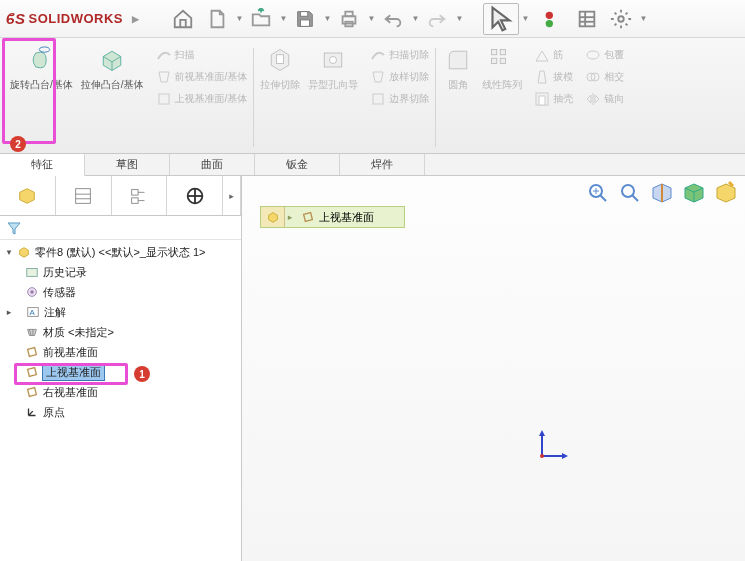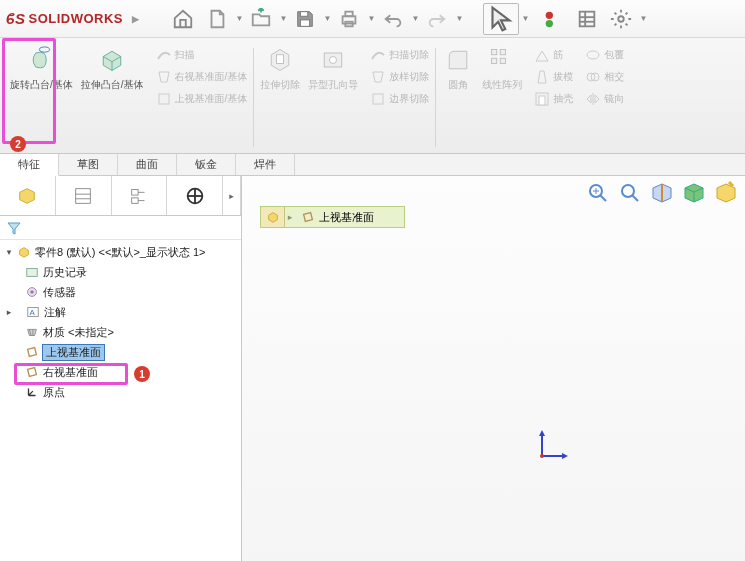--- a/index.html
+++ b/index.html
@@ -25,21 +25,21 @@
 .rb-ico svg { width: 28px; height: 28px; }
 .rb-sm-row { display: flex; align-items: center; gap: 3px; font-size: 10px; margin: 3px 0; }
 .rb-sm-row svg { width: 16px; height: 16px; }
 .vline { width: 1px; background: #d5d5d5; margin: 6px 2px; }
 
 .highlight-box { position: absolute; border: 3px solid #e84fd4; border-radius: 2px; pointer-events: none; }
 .badge { position: absolute; width: 16px; height: 16px; border-radius: 50%; background: #d63c2f; color: #fff; font-size: 10px; display: flex; align-items: center; justify-content: center; font-weight: bold; pointer-events: none; }
 
 
 .tabs { height: 22px; background: #f3f3f3; border-bottom: 1px solid #c9c9c9; display: flex; font-size: 11px; }
-.tab { padding: 3px 18px; border-right: 1px solid #d5d5d5; color: #444; }
+.tab { padding: 3px 31px; border-right: 1px solid #d5d5d5; color: #444; }
 .tab.active { background: #fff; border-bottom: 1px solid #fff; margin-bottom: -1px; }
 
 
 .main { display: flex; height: calc(561px - 38px - 116px - 22px); }
 .left { width: 242px; border-right: 1px solid #c9c9c9; background: #fff; display: flex; flex-direction: column; }
 .left-tabs { height: 40px; border-bottom: 1px solid #c9c9c9; display: flex; }
 .lt { flex: 1; display: flex; align-items: center; justify-content: center; border-right: 1px solid #d5d5d5; }
 .lt svg { width: 22px; height: 22px; }
 .filter-row { height: 24px; border-bottom: 1px solid #e4e4e4; padding: 2px 6px; display: flex; align-items: center; }
 .filter-row svg { width: 16px; height: 16px; }
@@ -171,21 +171,21 @@
     <div class="rb-sm-row">
         <svg viewBox="0 0 16 16">
           <path d="M2 12 Q8 2 14 8" stroke="#ccc" fill="none" stroke-width="2"></path>
         </svg>
         <span>扫描</span>
       </div>
     <div class="rb-sm-row">
         <svg viewBox="0 0 16 16">
           <path d="M3 3 L13 3 L11 13 L5 13 Z" stroke="#ccc" fill="none"></path>
         </svg>
-        <span>右视基准面/基体</span>
+        <span>前视基准面/基体</span>
       </div>
     <div class="rb-sm-row">
         <svg viewBox="0 0 16 16">
           <rect x="3" y="3" width="10" height="10" stroke="#ccc" fill="none"></rect>
         </svg>
         <span>上视基准面/基体</span>
       </div>
   </div>
   <div class="vline"></div>
   <div class="rb-col disabled">
@@ -373,20 +373,27 @@
           <span class="label-box">注解</span>
         </div>
       <div class="tree-row">
           <span class="indent" style="width:18px"></span>
           <svg viewBox="0 0 16 16">
             <path d="M3 5 H13 L11 12 H5 Z" fill="#d0d0d0" stroke="#888"></path>
             <line x1="5" y1="5" x2="7" y2="12" stroke="#888"></line>
             <line x1="9" y1="5" x2="9" y2="12" stroke="#888"></line>
           </svg>
           <span class="label-box">材质 &lt;未指定&gt;</span>
+        </div>
+      <div class="tree-row">
+          <span class="indent" style="width:18px"></span>
+          <svg viewBox="0 0 16 16">
+            <path d="M3 5 L11 3 L13 11 L5 13 Z" fill="none" stroke="#b89050" stroke-width="1.5"></path>
+          </svg>
+          <span class="label-box">前视基准面</span>
         </div>
       <div class="tree-row selected">
           <span class="indent" style="width:18px"></span>
           <svg viewBox="0 0 16 16">
             <path d="M3 5 L11 3 L13 11 L5 13 Z" fill="none" stroke="#b89050" stroke-width="1.5"></path>
           </svg>
           <span class="label-box">上视基准面</span>
         </div>
       <div class="tree-row">
           <span class="indent" style="width:18px"></span>

